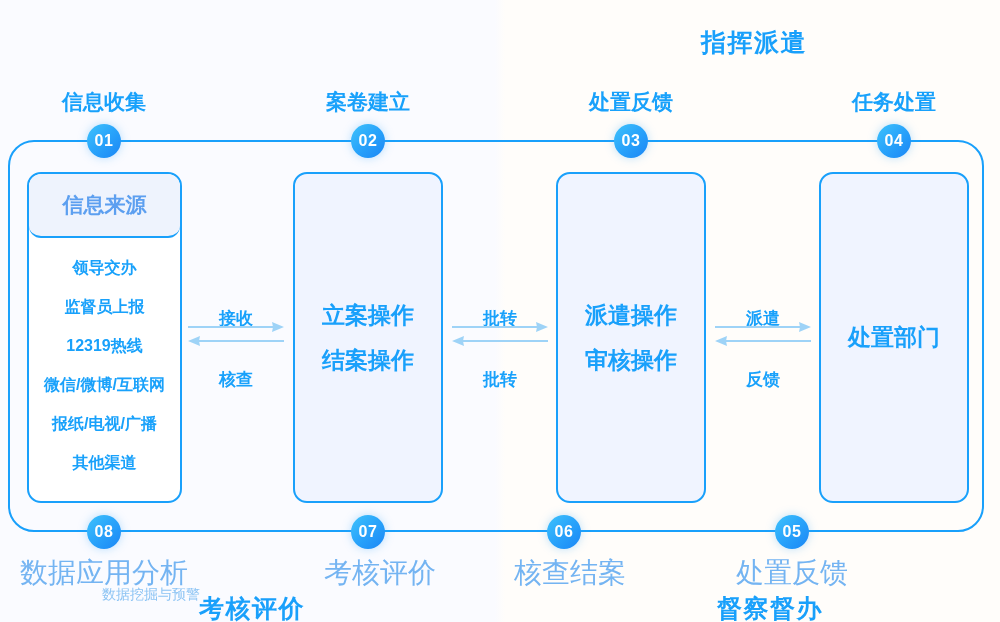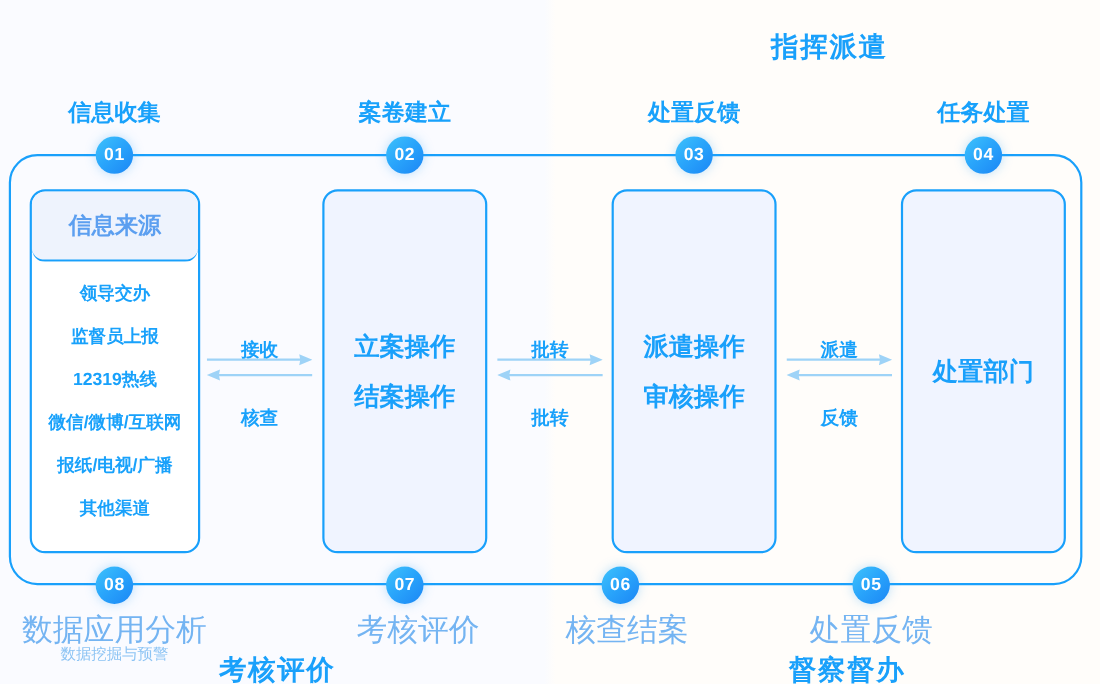--- a/index.html
+++ b/index.html
@@ -34,21 +34,21 @@
   }
   
   .step-label-bot{
     position:absolute;
     font-size:28px;color:#74b4f2;font-weight:400;
     white-space:nowrap;transform:translateX(-50%);
   }
   .step-sub-bot{
     position:absolute;
     font-size:14px;color:#8dc4f4;font-weight:400;
-    white-space:nowrap;transform:translateX(-50%);
+    white-space:nowrap;transform:translateX(-50%);margin-left:47px;
   }
 
   
   #frame{
     position:absolute;left:8px;top:140px;width:976px;height:392px;
     border:2px solid #19a0fb;border-radius:26px;
     box-sizing:border-box;background:transparent;
   }
 
   

